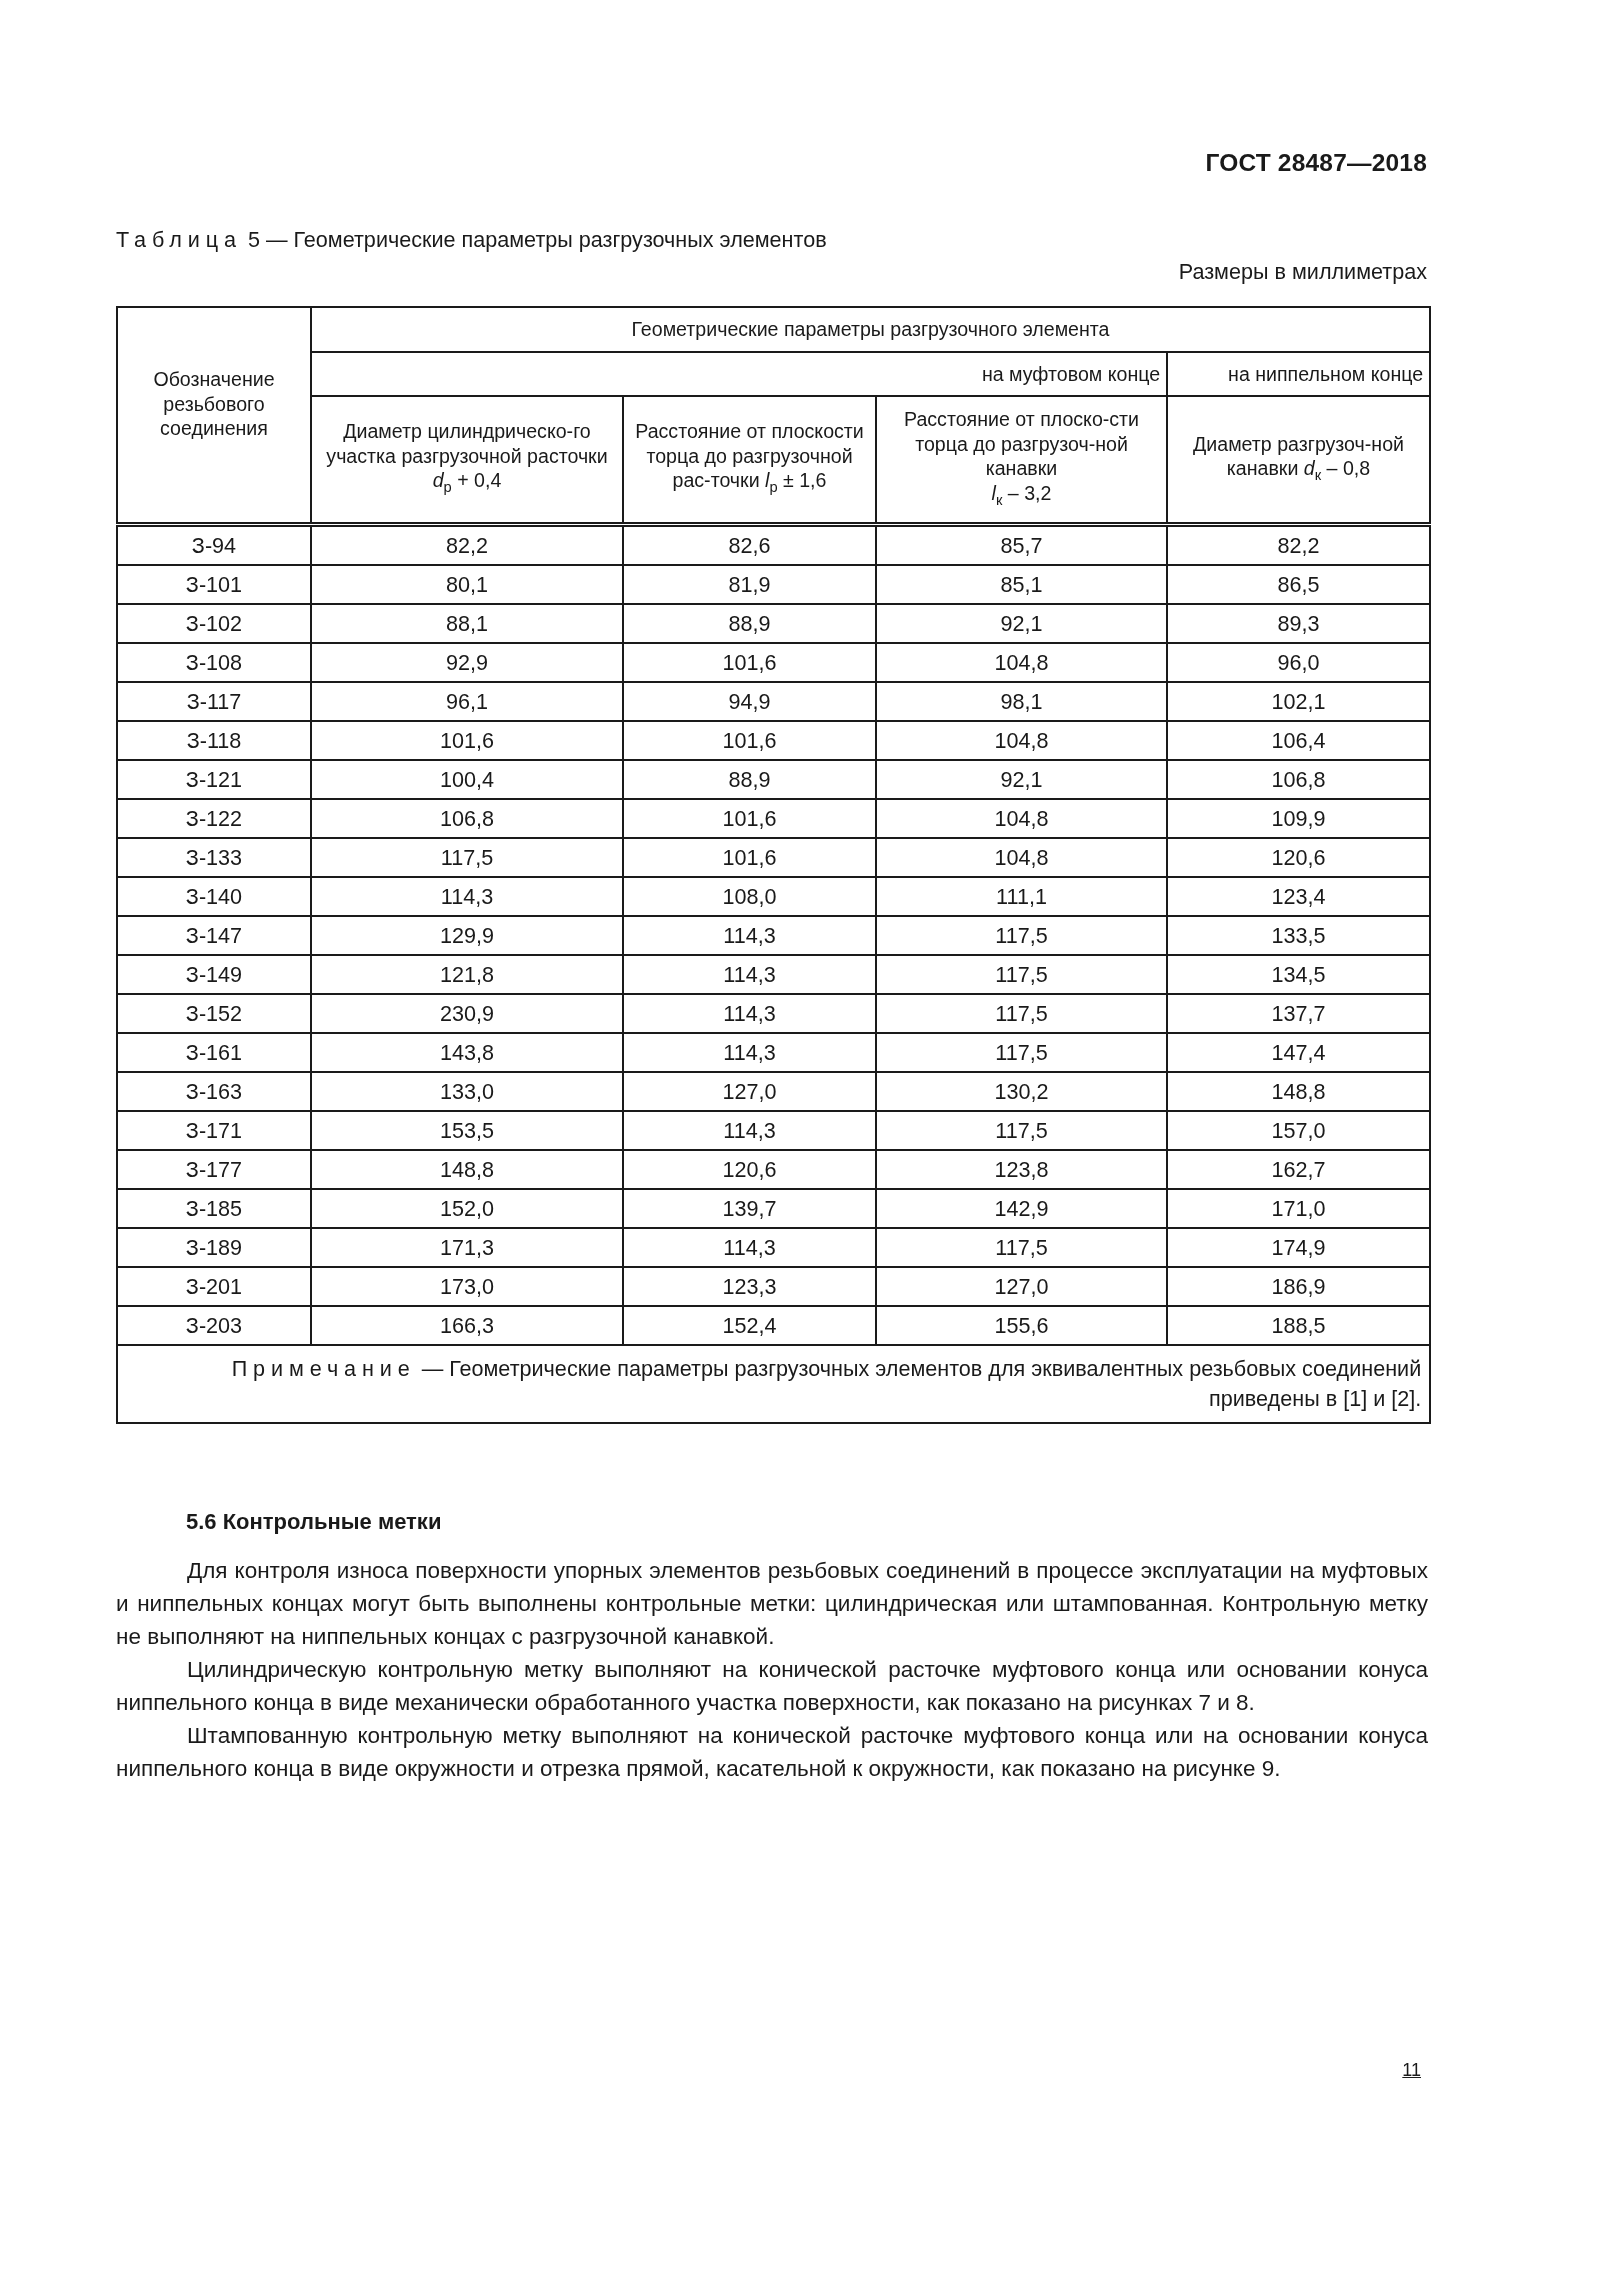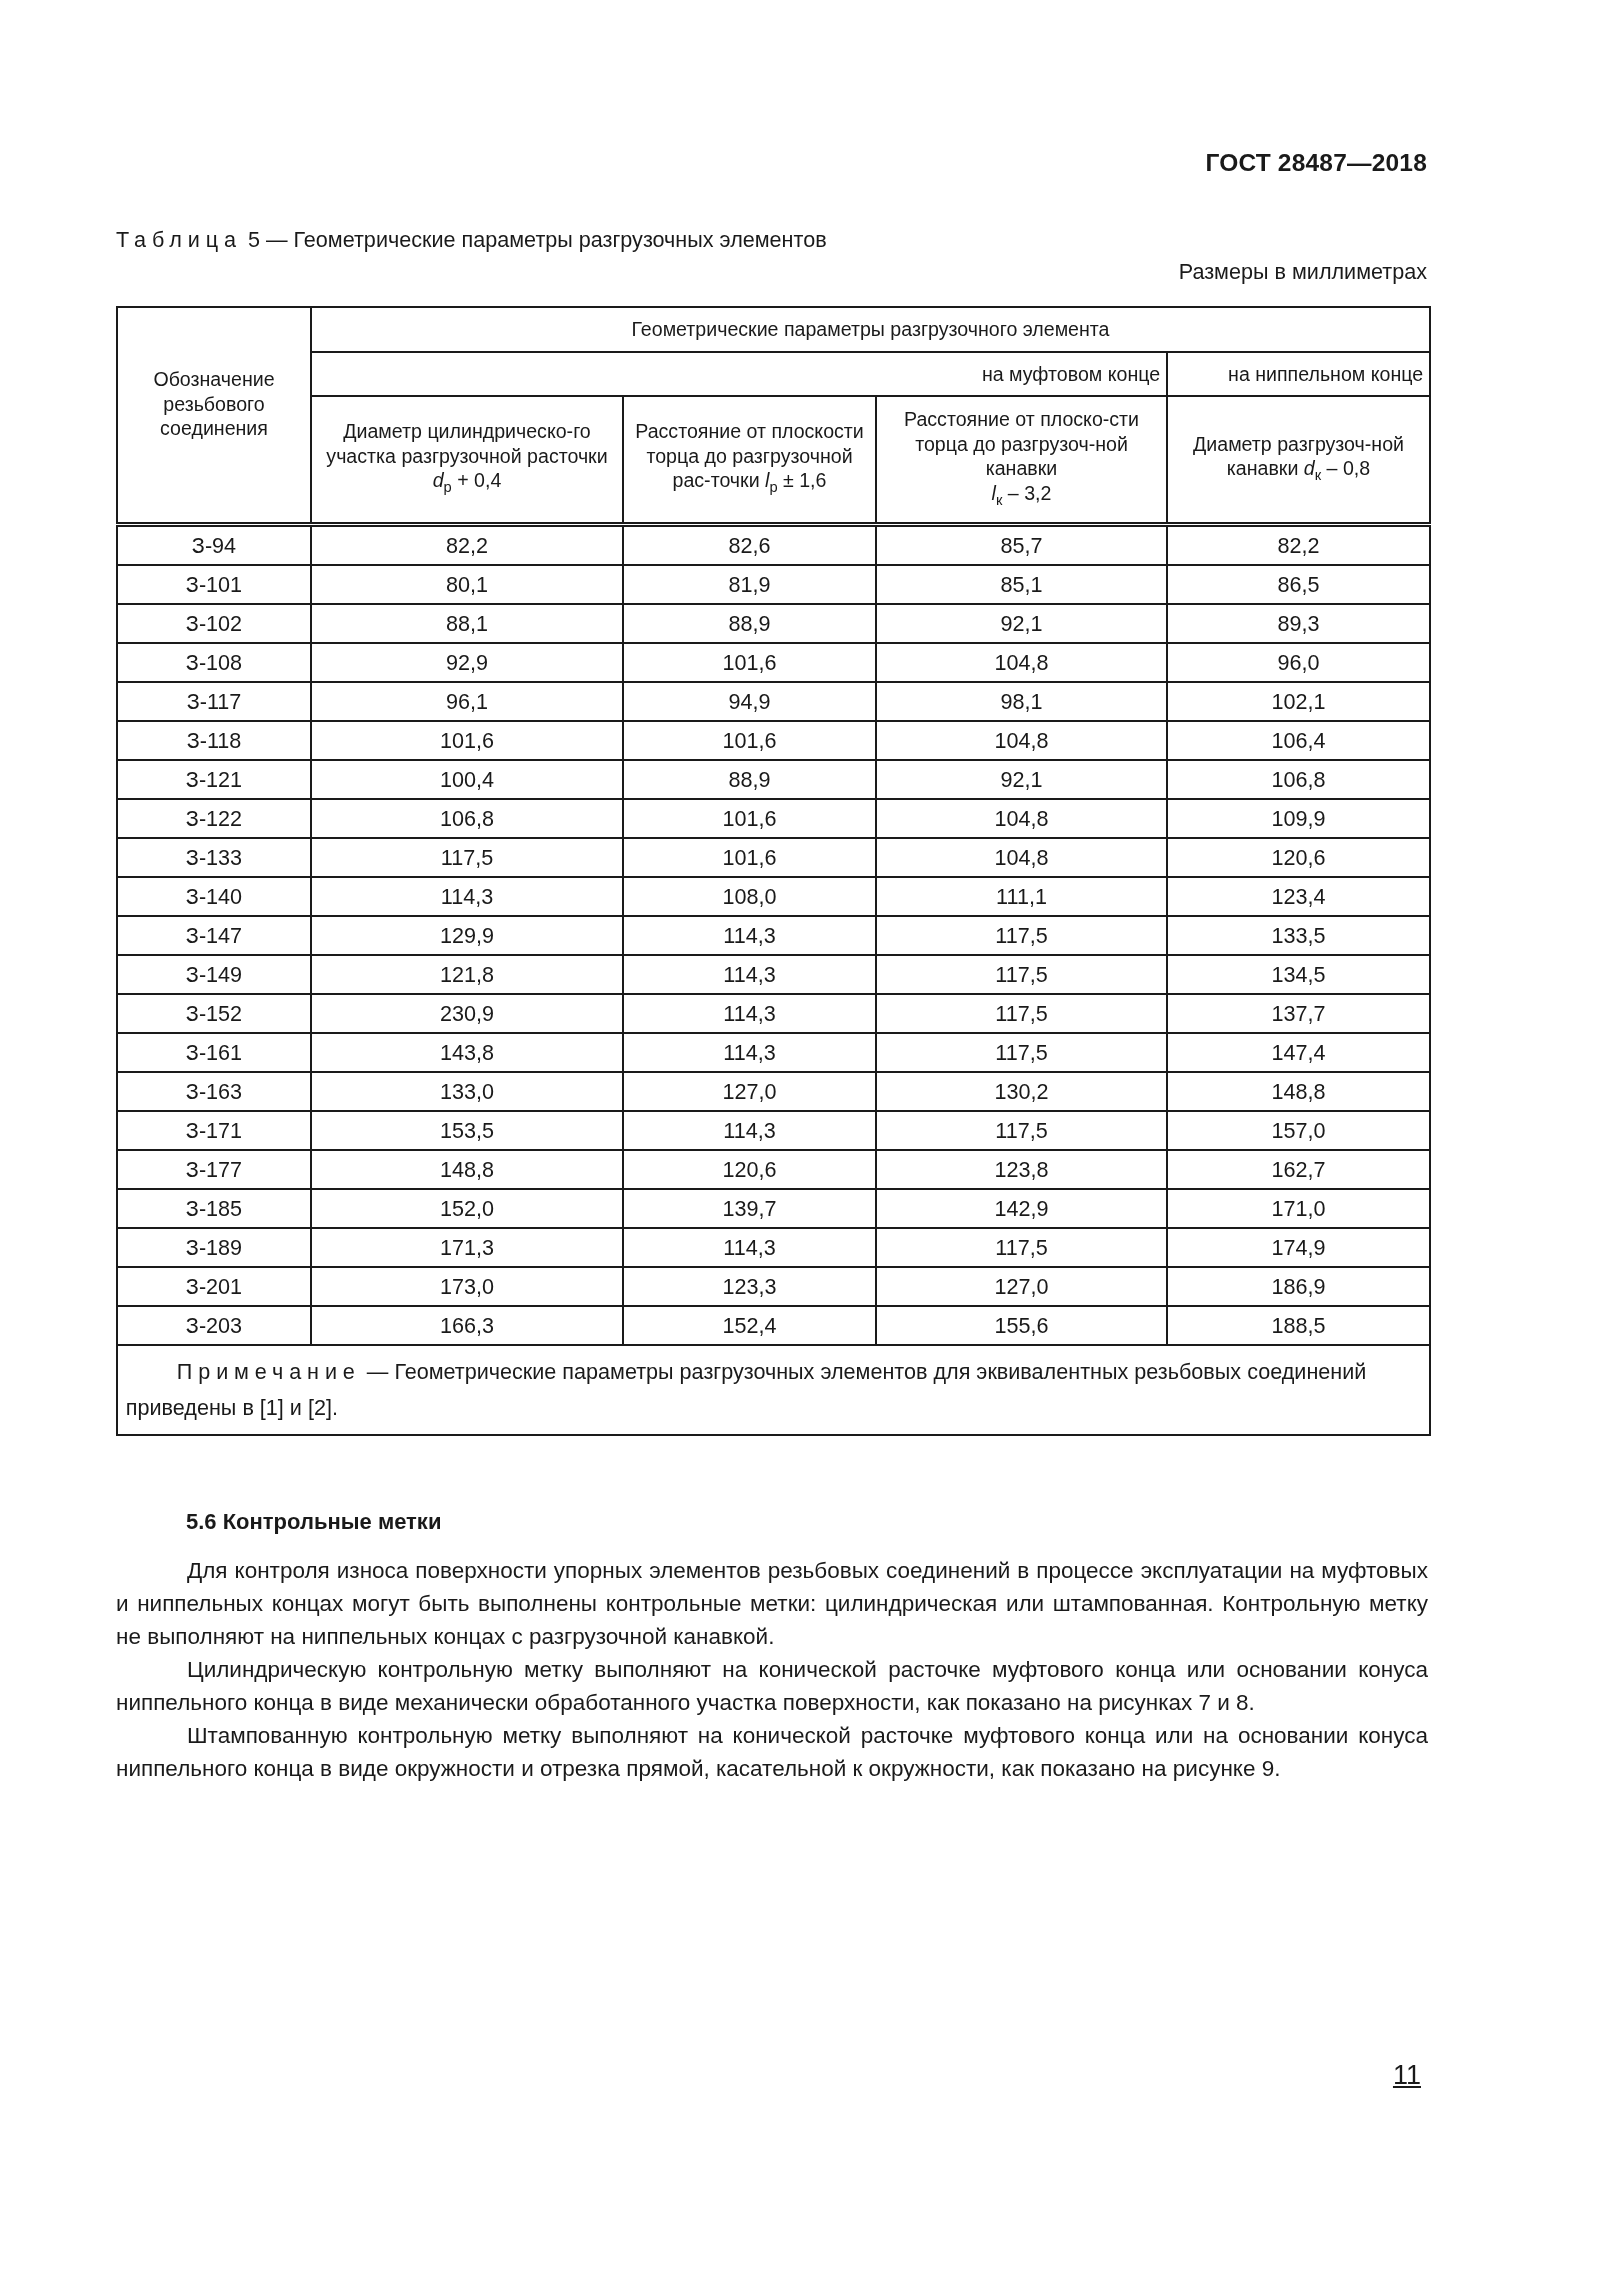--- a/index.html
+++ b/index.html
@@ -59,23 +59,23 @@
       font-size: 19.6px;
       line-height: 24.5px;
     }
     .data-table thead tr.h1 th { height: 43px; }
     .data-table thead tr.h2 th { height: 42px; text-align: right; }
     .data-table thead tr.h3 th { height: 125px; border-bottom: 5.9px double #1a1a1a; }
     .data-table thead th.rowspan-head { border-bottom: 5.9px double #1a1a1a; }
     .data-table tbody td { height: 37px; font-size: 21.6px; }
     .data-table tbody tr.note-row td {
       height: auto;
-      text-align: left;
+      text-align: right;
       padding: 7.8px 7.8px 7.8px 7.8px;
-      line-height: 36px;
+      line-height: 30px;
       border-bottom-width: 2.9px;
       border-radius: 11px;
     }
     .note-label {
       letter-spacing: 5.9px;
       padding-left: 51px;
     }
     .sub { font-size: 14.7px; vertical-align: -4.9px; }
     .it { font-style: italic; }
     .section-heading {
@@ -95,21 +95,21 @@
       text-align: justify;
     }
     .body-text p {
       margin: 0;
       text-indent: 71px;
     }
     .page-number {
       position: absolute;
       right: 200px;
       top: 2060px;
-      font-size: 27px;
+      font-size: 18px;
       text-decoration: underline;
     }
   </style>
 </head>
 <body>
 
 <div class="doc-code">ГОСТ 28487—2018</div>
 
 <div class="table-caption">
   <span class="spaced">Таблица</span>

